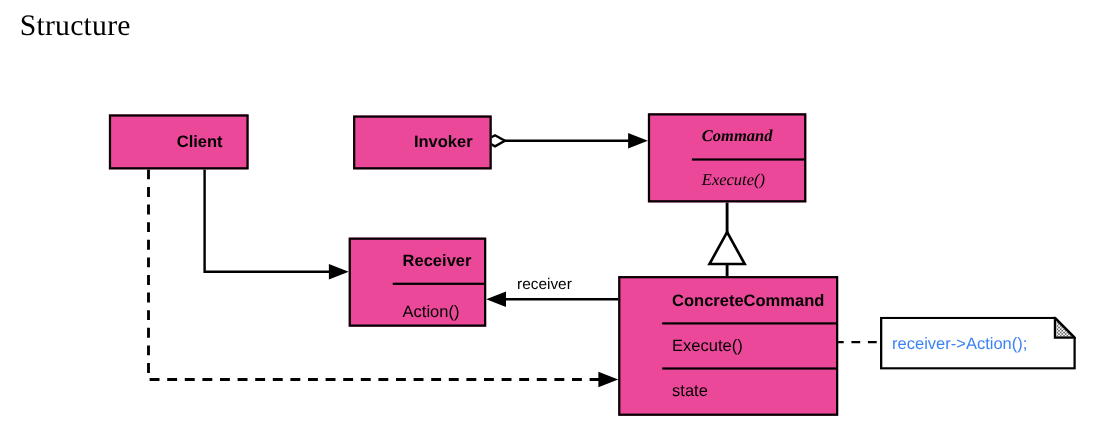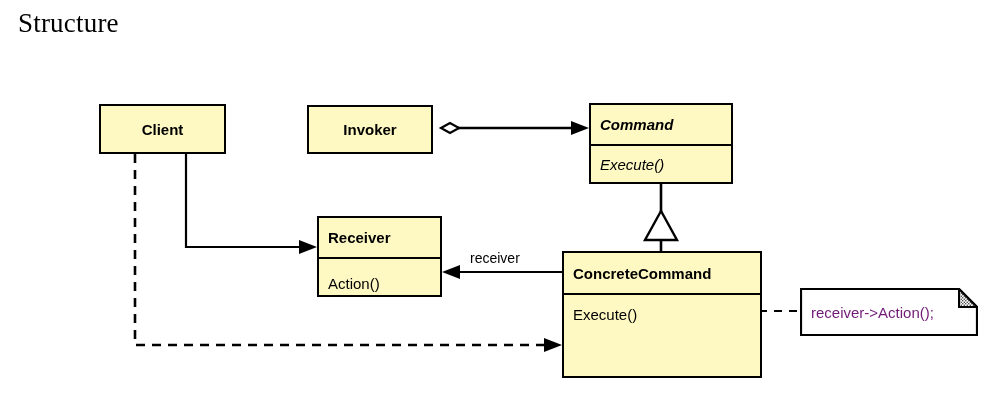--- a/index.html
+++ b/index.html
@@ -32,21 +32,22 @@
     left: 0;
     top: 0;
     width: 1008px;
     height: 402px;
   }
   
   .uml-class {
     position: absolute;
     box-sizing: border-box;
     border: 2px solid #000000;
-    background: #fef9c3;
+    background: #ec4899;
+    padding-left: 38px;
   }
   .uml-compartment {
     box-sizing: border-box;
     display: flex;
     align-items: center;
     color: #000000;
     font-size: 15px;
     white-space: nowrap;
   }
   .uml-compartment + .uml-compartment {
@@ -83,21 +84,21 @@
     height: 100%;
   }
   .note-text {
     position: absolute;
     left: 11px;
     top: 0;
     height: 100%;
     display: flex;
     align-items: center;
     font-size: 15px;
-    color: #701a75;
+    color: #3b82f6;
     white-space: nowrap;
   }
   
   .edge-label {
     position: absolute;
     font-size: 14px;
     color: #000000;
     white-space: nowrap;
   }
 </style>
@@ -147,37 +148,38 @@
     <g>
       <circle cx="663" cy="311" r="5" fill="#ffffff" stroke="#000" stroke-width="2.2"></circle>
       <line x1="669" y1="311" x2="800" y2="311" stroke="#000" stroke-width="2.2" stroke-dasharray="8,7"></line>
     </g>
   </svg>
 
   <div class="uml-class" id="cls-client" style="left:99px; top:104px; width:127px; height:50px;">
     <div class="uml-compartment c-name-center" style="height:46px;">Client</div>
   </div>
 
-  <div class="uml-class" id="cls-invoker" style="left:307px; top:105px; width:126px; height:49px;">
+  <div class="uml-class" id="cls-invoker" style="left:321px; top:105px; width:126px; height:49px;">
     <div class="uml-compartment c-name-center" style="height:45px;">Invoker</div>
   </div>
 
-  <div class="uml-class" id="cls-command" style="left:589px; top:103px; width:144px; height:81px;">
+  <div class="uml-class" id="cls-command" style="left:589px; top:103px; width:144px; height:81px;font-family:Liberation Serif, serif;">
     <div class="uml-compartment c-name-left abstract" style="height:39px;">Command</div>
     <div class="uml-compartment c-member abstract" style="height:38px;">Execute()</div>
   </div>
 
   <div class="uml-class" id="cls-receiver" style="left:317px; top:216px; width:125px; height:81px;">
     <div class="uml-compartment c-name-left" style="height:39px;">Receiver</div>
     <div class="uml-compartment c-member" style="height:50px;">Action()</div>
   </div>
 
   <div class="uml-class" id="cls-concretecommand" style="left:562px; top:251px; width:200px; height:127px;">
     <div class="uml-compartment c-name-left" style="height:40px;text-align:right;">ConcreteCommand</div>
     <div class="uml-compartment c-member" style="height:41px;">Execute()</div>
+    <div class="uml-compartment c-member" style="height:40px;">state</div>
   </div>
 
   <div id="note-receiver-action" style="left:800px; top:288px; width:178px; height:48px;">
     <svg class="note-body" viewBox="0 0 178 48" xmlns="http://www.w3.org/2000/svg">
       <path d="M1,1 L159,1 L177,19 L177,47 L1,47 Z" fill="#ffffff" stroke="#000000" stroke-width="2.2"></path>
       <path d="M159,1 L177,19 L159,19 Z" fill="url(#stipple2)" stroke="#000000" stroke-width="2"></path>
       <defs>
         <pattern id="stipple2" width="3" height="3" patternUnits="userSpaceOnUse">
           <rect width="3" height="3" fill="#ffffff"></rect>
           <rect x="0" y="0" width="1.4" height="1.4" fill="#555555"></rect>

